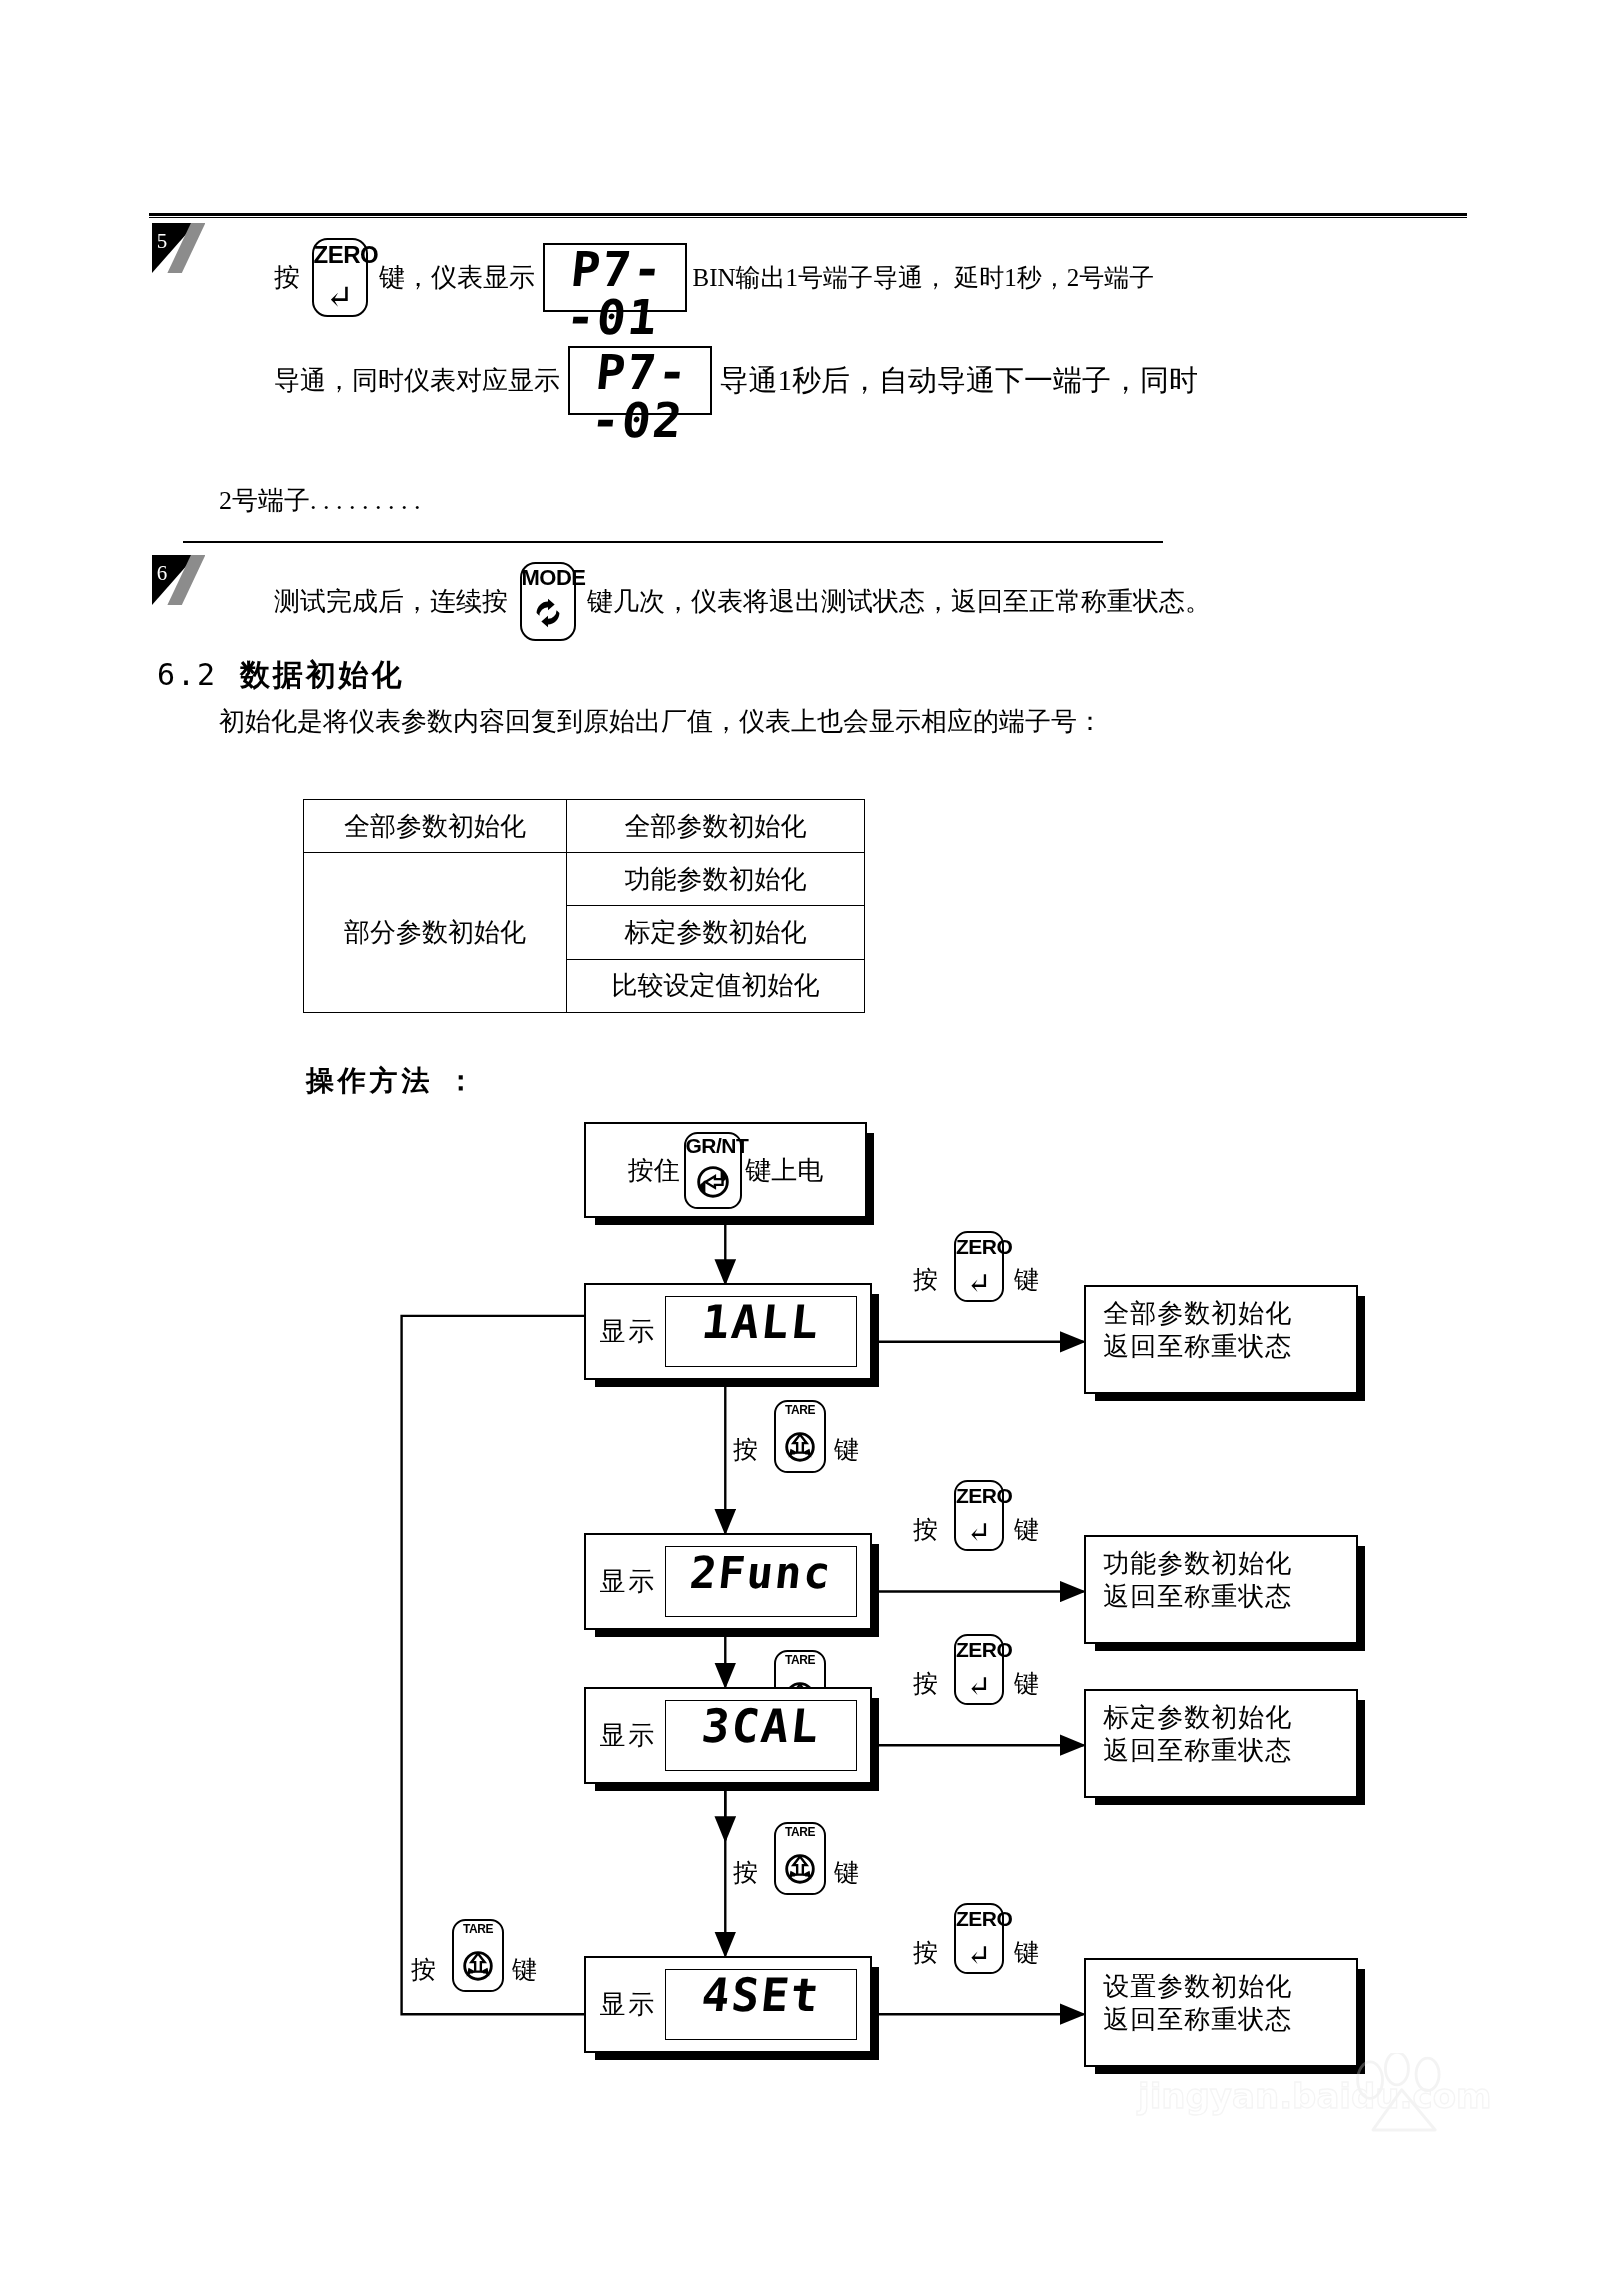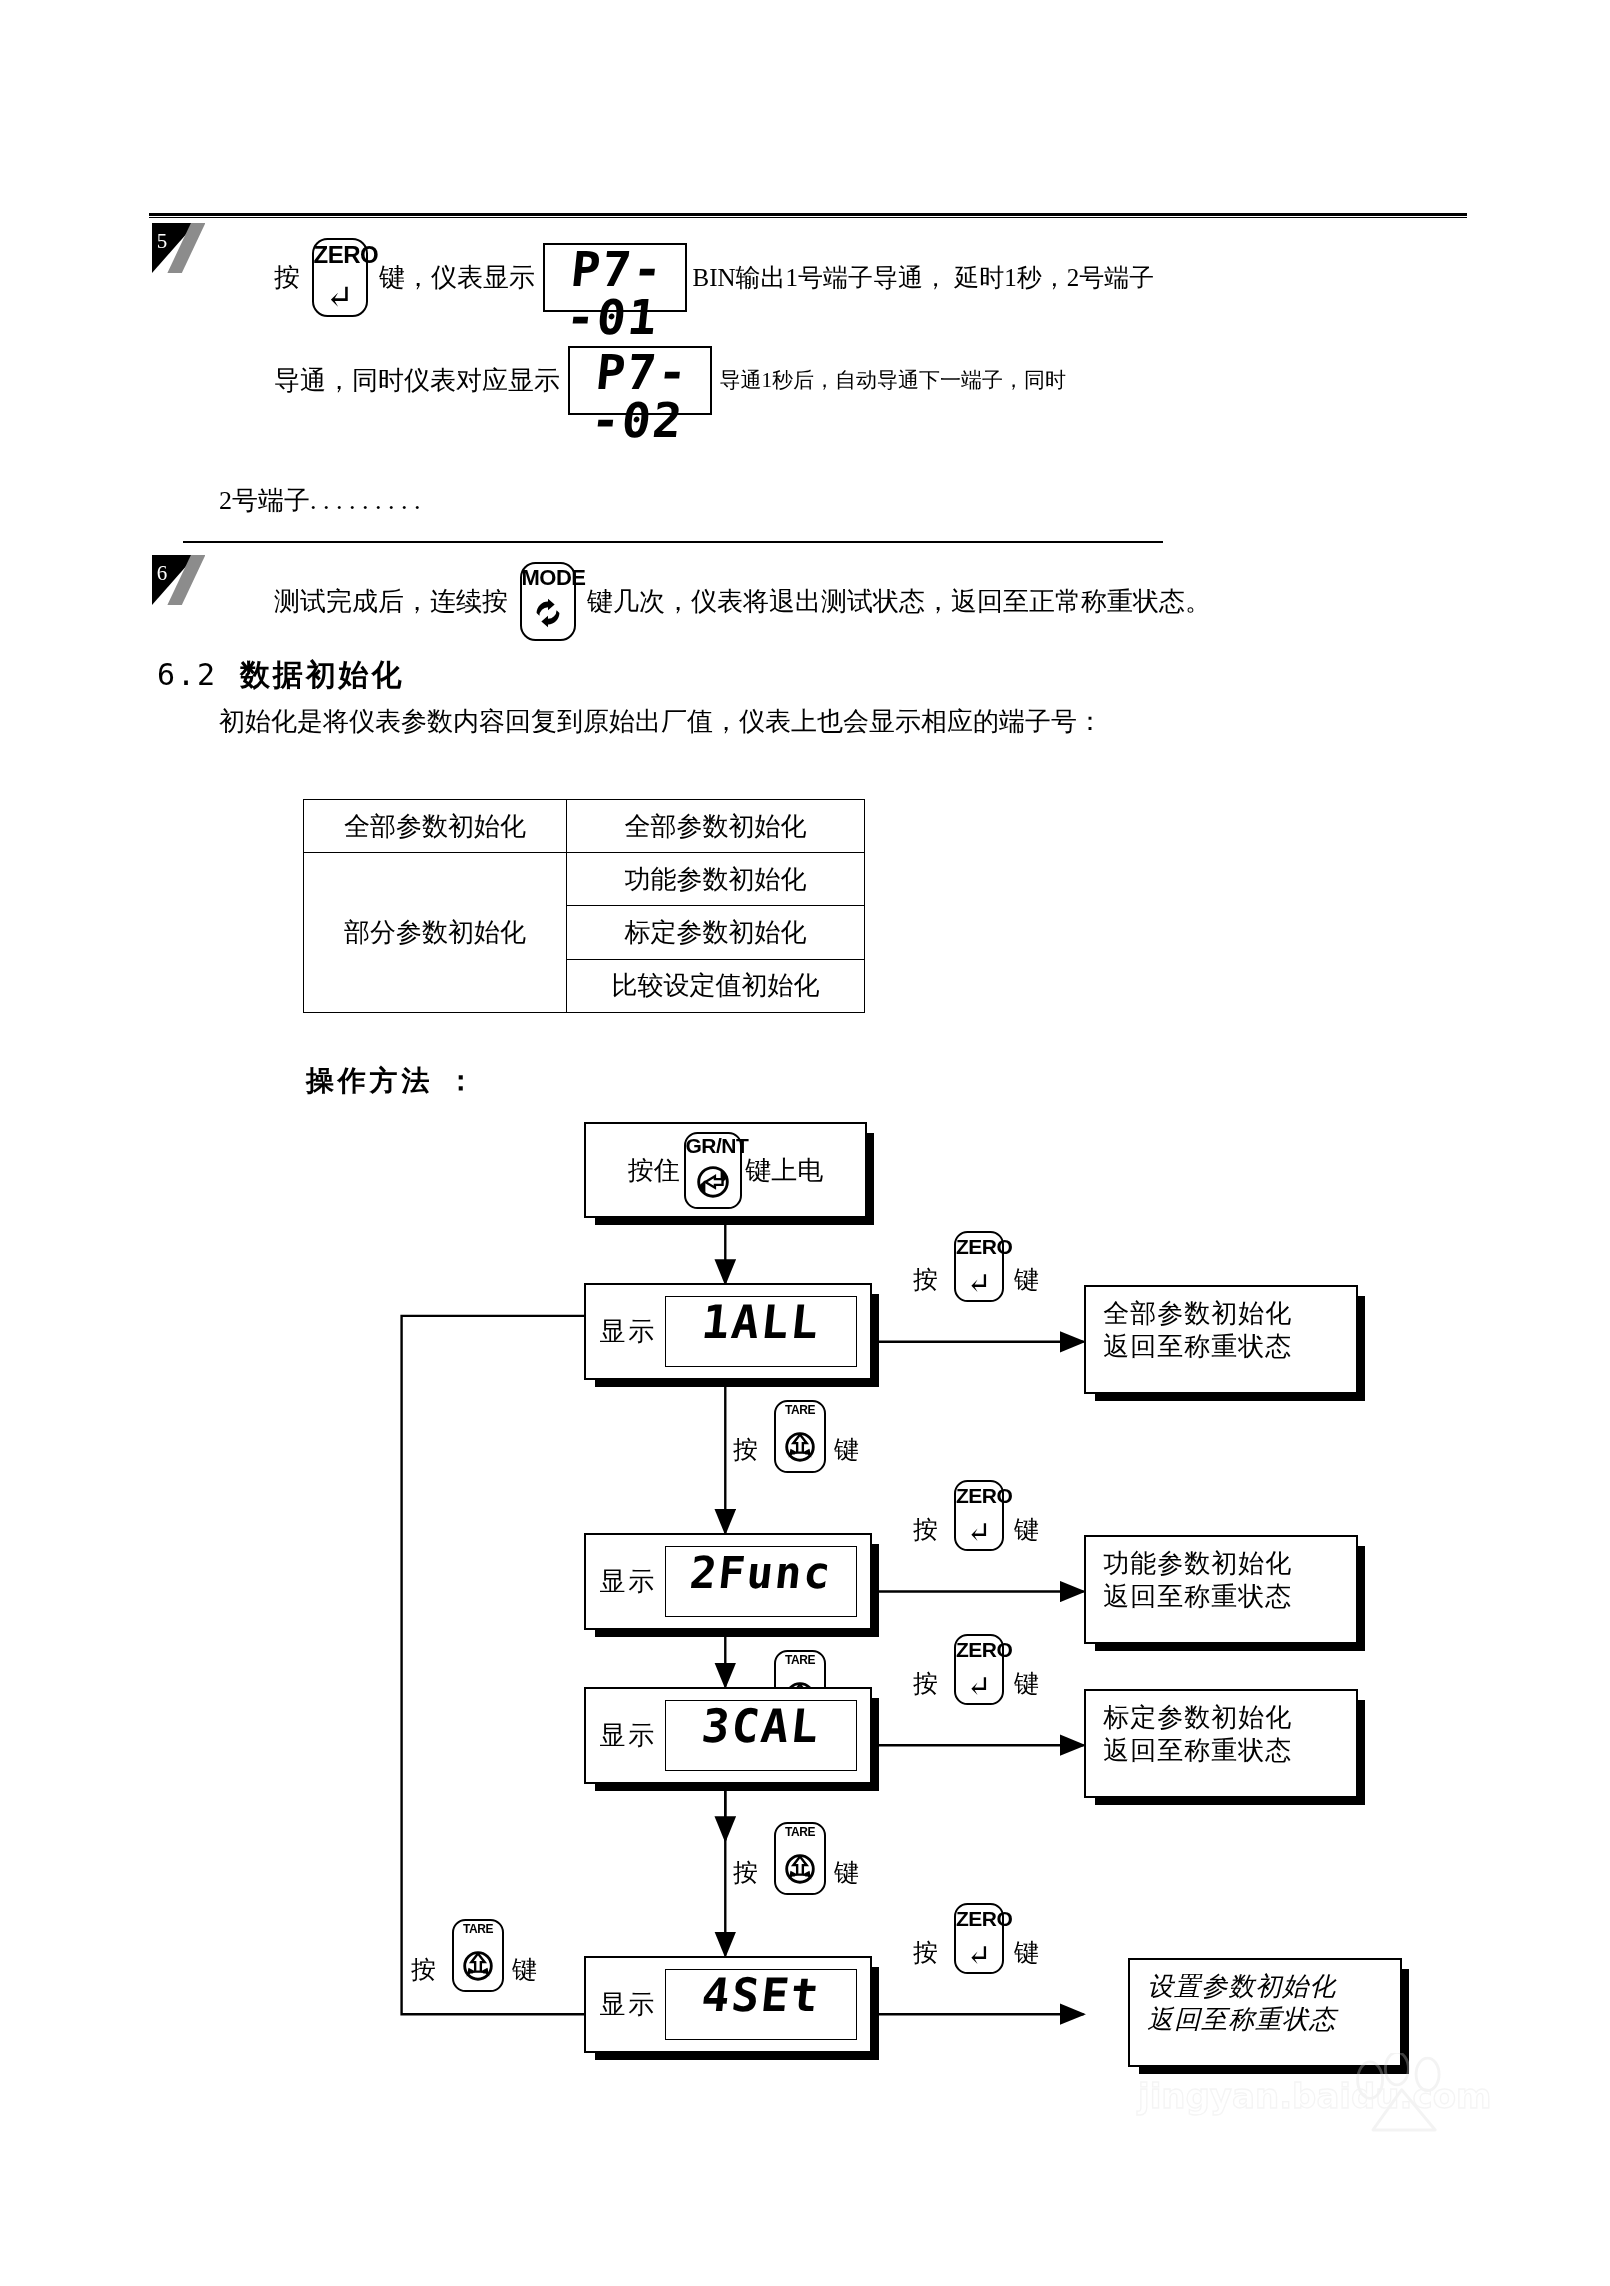--- a/index.html
+++ b/index.html
@@ -127,21 +127,21 @@
       <span class="seg-text" style="font-size:48px;">P7--01</span>
     </span>
     <span class="body-txt" style="font-size:25px;">BIN输出1号端子导通， 延时1秒，2号端子</span>
   </div>
 
   <div style="position:absolute;left:274px;top:346px;display:flex;align-items:center;">
     <span class="body-txt">导通，同时仪表对应显示</span>
     <span class="seg-box" style="width:144px;height:69px;margin:0 7.7px;line-height:69px;">
       <span class="seg-text" style="font-size:48px;">P7--02</span>
     </span>
-    <span class="body-txt" style="font-size:21px;text-align:center;">导通1秒后，自动导通下一端子，同时</span>
+    <span class="body-txt" style="font-size:29px;text-align:center;">导通1秒后，自动导通下一端子，同时</span>
   </div>
 
   <div class="body-txt" style="position:absolute;left:219px;top:488px;">2号端子. . . . . . . . .</div>
 
   <div style="position:absolute;left:183px;top:541px;width:980px;height:1.9px;background:#000;"></div>
 
   <div class="step-flag" style="left:152px;top:555px;">
     <div class="tri"></div>
     <div class="tri2"></div>
     <div class="num">6</div>
@@ -359,21 +359,21 @@
   </div>
   <div class="press-lbl" style="left:913px;top:1936px;">按</div>
   <div class="key-wrap" style="left:954px;top:1903px;">
     <span class="key key-zero-sm">
       <span class="klabel">ZERO</span>
       <span class="kglyph" style="font-size:29px;">↵</span>
     </span>
   </div>
   <div class="press-lbl" style="left:1014px;top:1936px;">键</div>
 
-  <div class="res-box" style="left:1128px;top:1958px;width:274px;height:109px;font-style:italic;">
+  <div class="res-box" style="left:1084px;top:1958px;width:274px;height:109px;">
     <div class="ln">设置参数初始化</div>
     <div class="ln">返回至称重状态</div>
     <div style="position:absolute;left:8.6px;top:100%;width:100%;height:8.6px;background:#000;"></div>
     <div style="position:absolute;left:100%;top:8.6px;width:8.6px;height:100%;background:#000;"></div>
   </div>
 
   <div class="press-lbl" style="left:411px;top:1953px;">按</div>
   <div class="key-wrap" style="left:452px;top:1919px;">
     <span class="key key-tare">
       <span class="klabel">TARE</span>

